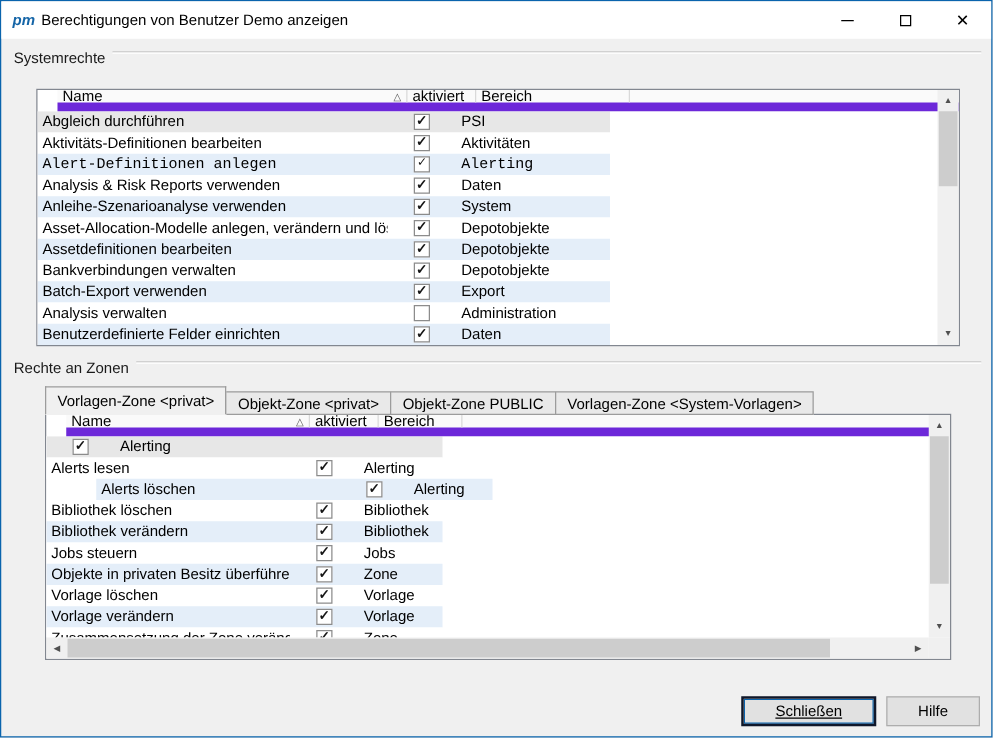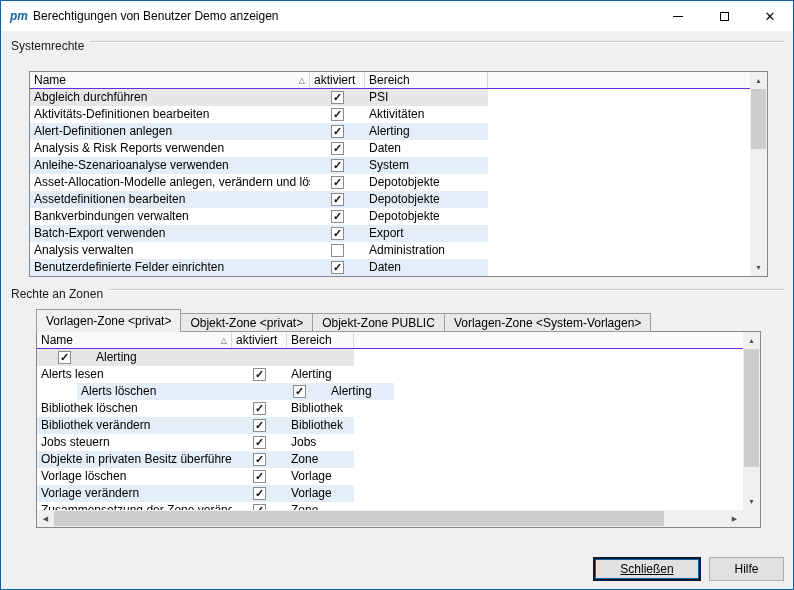--- a/index.html
+++ b/index.html
@@ -21,21 +21,21 @@
   
   .group-header { position:absolute; left:10px; right:8px; display:flex; gap:6px; height:14px; }
   .group-label { font-size:12px; color:#1a1a1a; white-space:nowrap; }
   .group-line { flex:1; height:2px; border-top:1px solid #c6c6c6; border-bottom:1px solid #ffffff; margin-top:2px; }
   #group-system { top:38px; }
   #group-zones  { top:286px; }
   
   .table { position:absolute; background:#ffffff; border:1px solid #828790; overflow:hidden; }
   #table-system { left:28px; top:70px;  width:739px; height:206px; }
   #table-zone   { left:35px; top:330px; width:725px; height:197px; }
-  .thead { display:flex; height:17px; background:#fafafa; border-bottom:1px solid #6d28d9; position:relative; z-index:2; }
+  .thead { display:flex; height:17px; background:#fafafa; border-bottom:7px solid #6d28d9; position:relative; z-index:2;margin-left:16px; }
   .th { display:flex; align-items:center; padding:0 4px; border-right:1px solid #d9d9d9; font-size:12px; white-space:nowrap; overflow:hidden; }
   .sort { margin-left:auto; font-size:8px; color:#5a5a5a; padding-left:4px; }
   .tbody { position:absolute; left:0; top:17px; right:17px; bottom:0; overflow:hidden; background:#fff; }
   #table-zone .tbody { bottom:17px; }
   .tr { display:flex; height:17px; background:#ffffff; }
   .tr.stripe   { background:#e4eef9; }
   .tr.selected { background:#e7e7e7; }
   .td { height:17px; padding:2px 4px; font-size:12px; line-height:13px; white-space:nowrap; overflow:hidden; }
   .td.center { display:flex; align-items:center; justify-content:center; padding:0; }
   .checkbox { width:13px; height:13px; background:#ffffff; border:1px solid #8c8c8c; display:flex; align-items:center; justify-content:center; }
@@ -110,21 +110,21 @@
         </div>
         <div class="tr" style="width: 458px;">
           <div class="td" style="width: 280px;">Aktivitäts-Definitionen bearbeiten</div>
           <div class="td center" style="width: 55px;">
             <span class="checkbox checked">
               <span class="check">✓</span>
             </span>
           </div>
           <div class="td" style="width: 123px;">Aktivitäten</div>
         </div>
-        <div class="tr stripe" style="width: 458px;">
+        <div class="tr stripe" style="width: 458px; font-family: Liberation Mono, monospace;">
           <div class="td" style="width: 280px;">Alert-Definitionen anlegen</div>
           <div class="td center" style="width: 55px;">
             <span class="checkbox checked">
               <span class="check">✓</span>
             </span>
           </div>
           <div class="td" style="width: 123px;">Alerting</div>
         </div>
         <div class="tr" style="width: 458px;">
           <div class="td" style="width: 280px;">Analysis &amp; Risk Reports verwenden</div>

